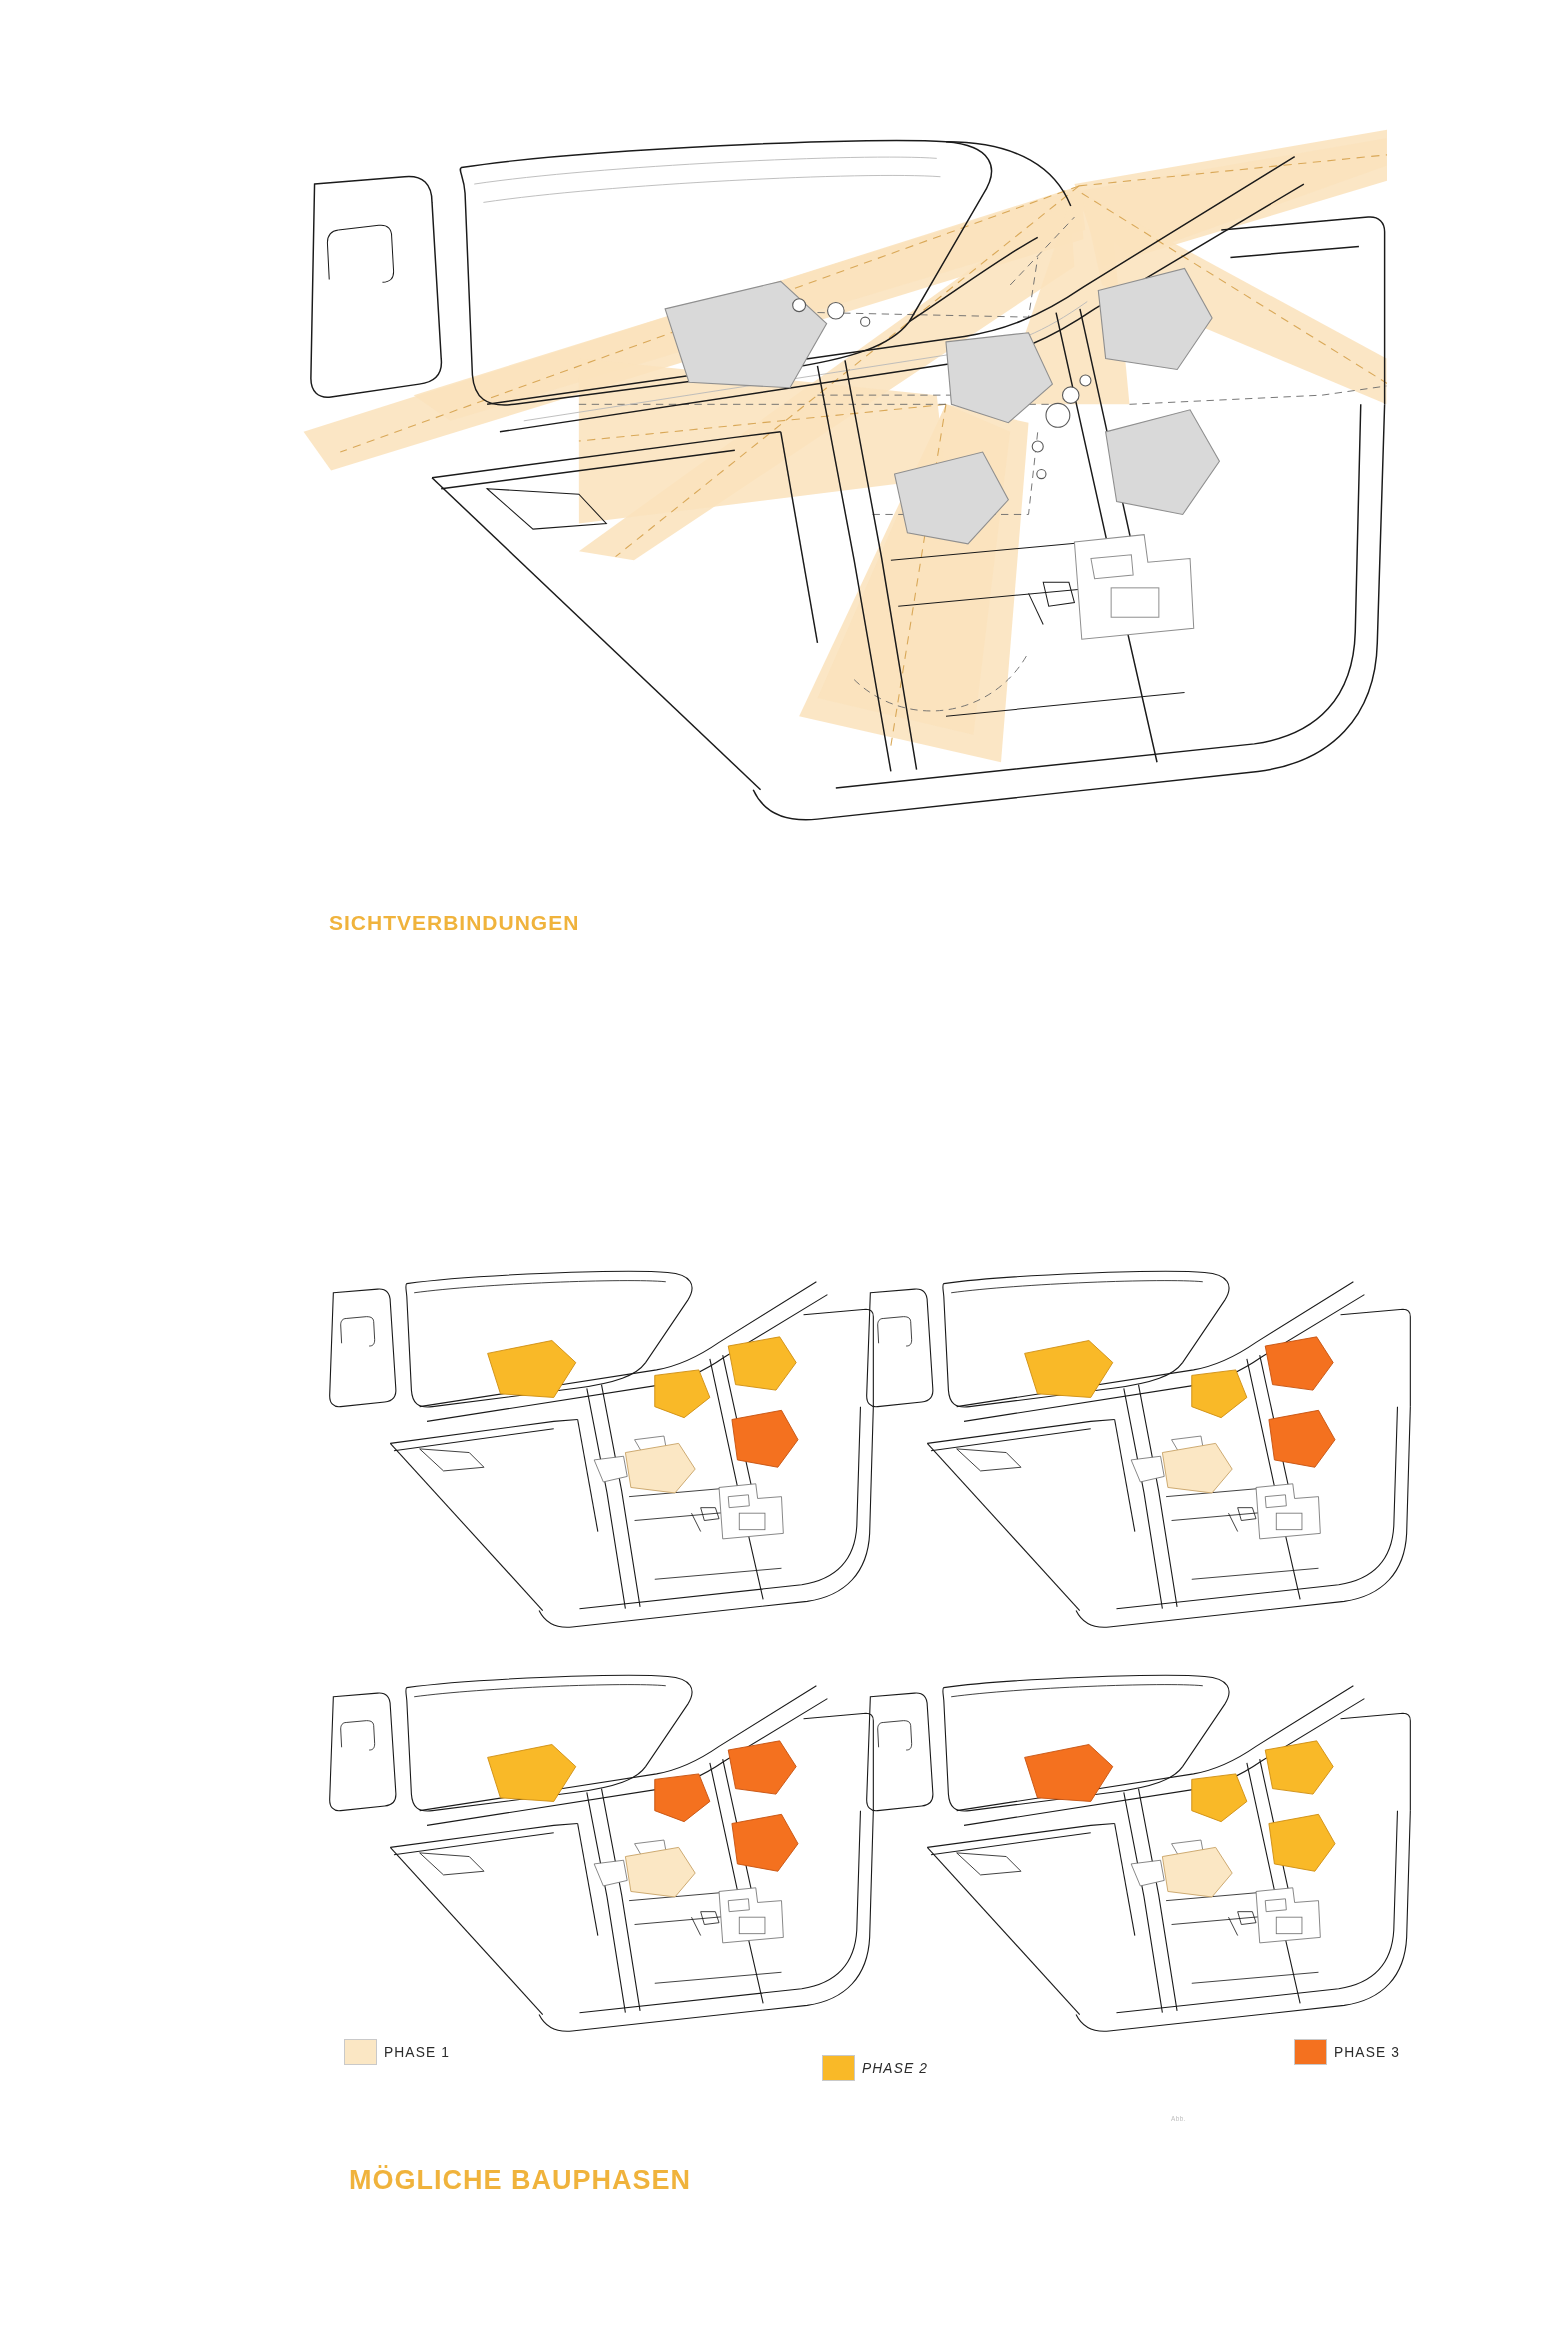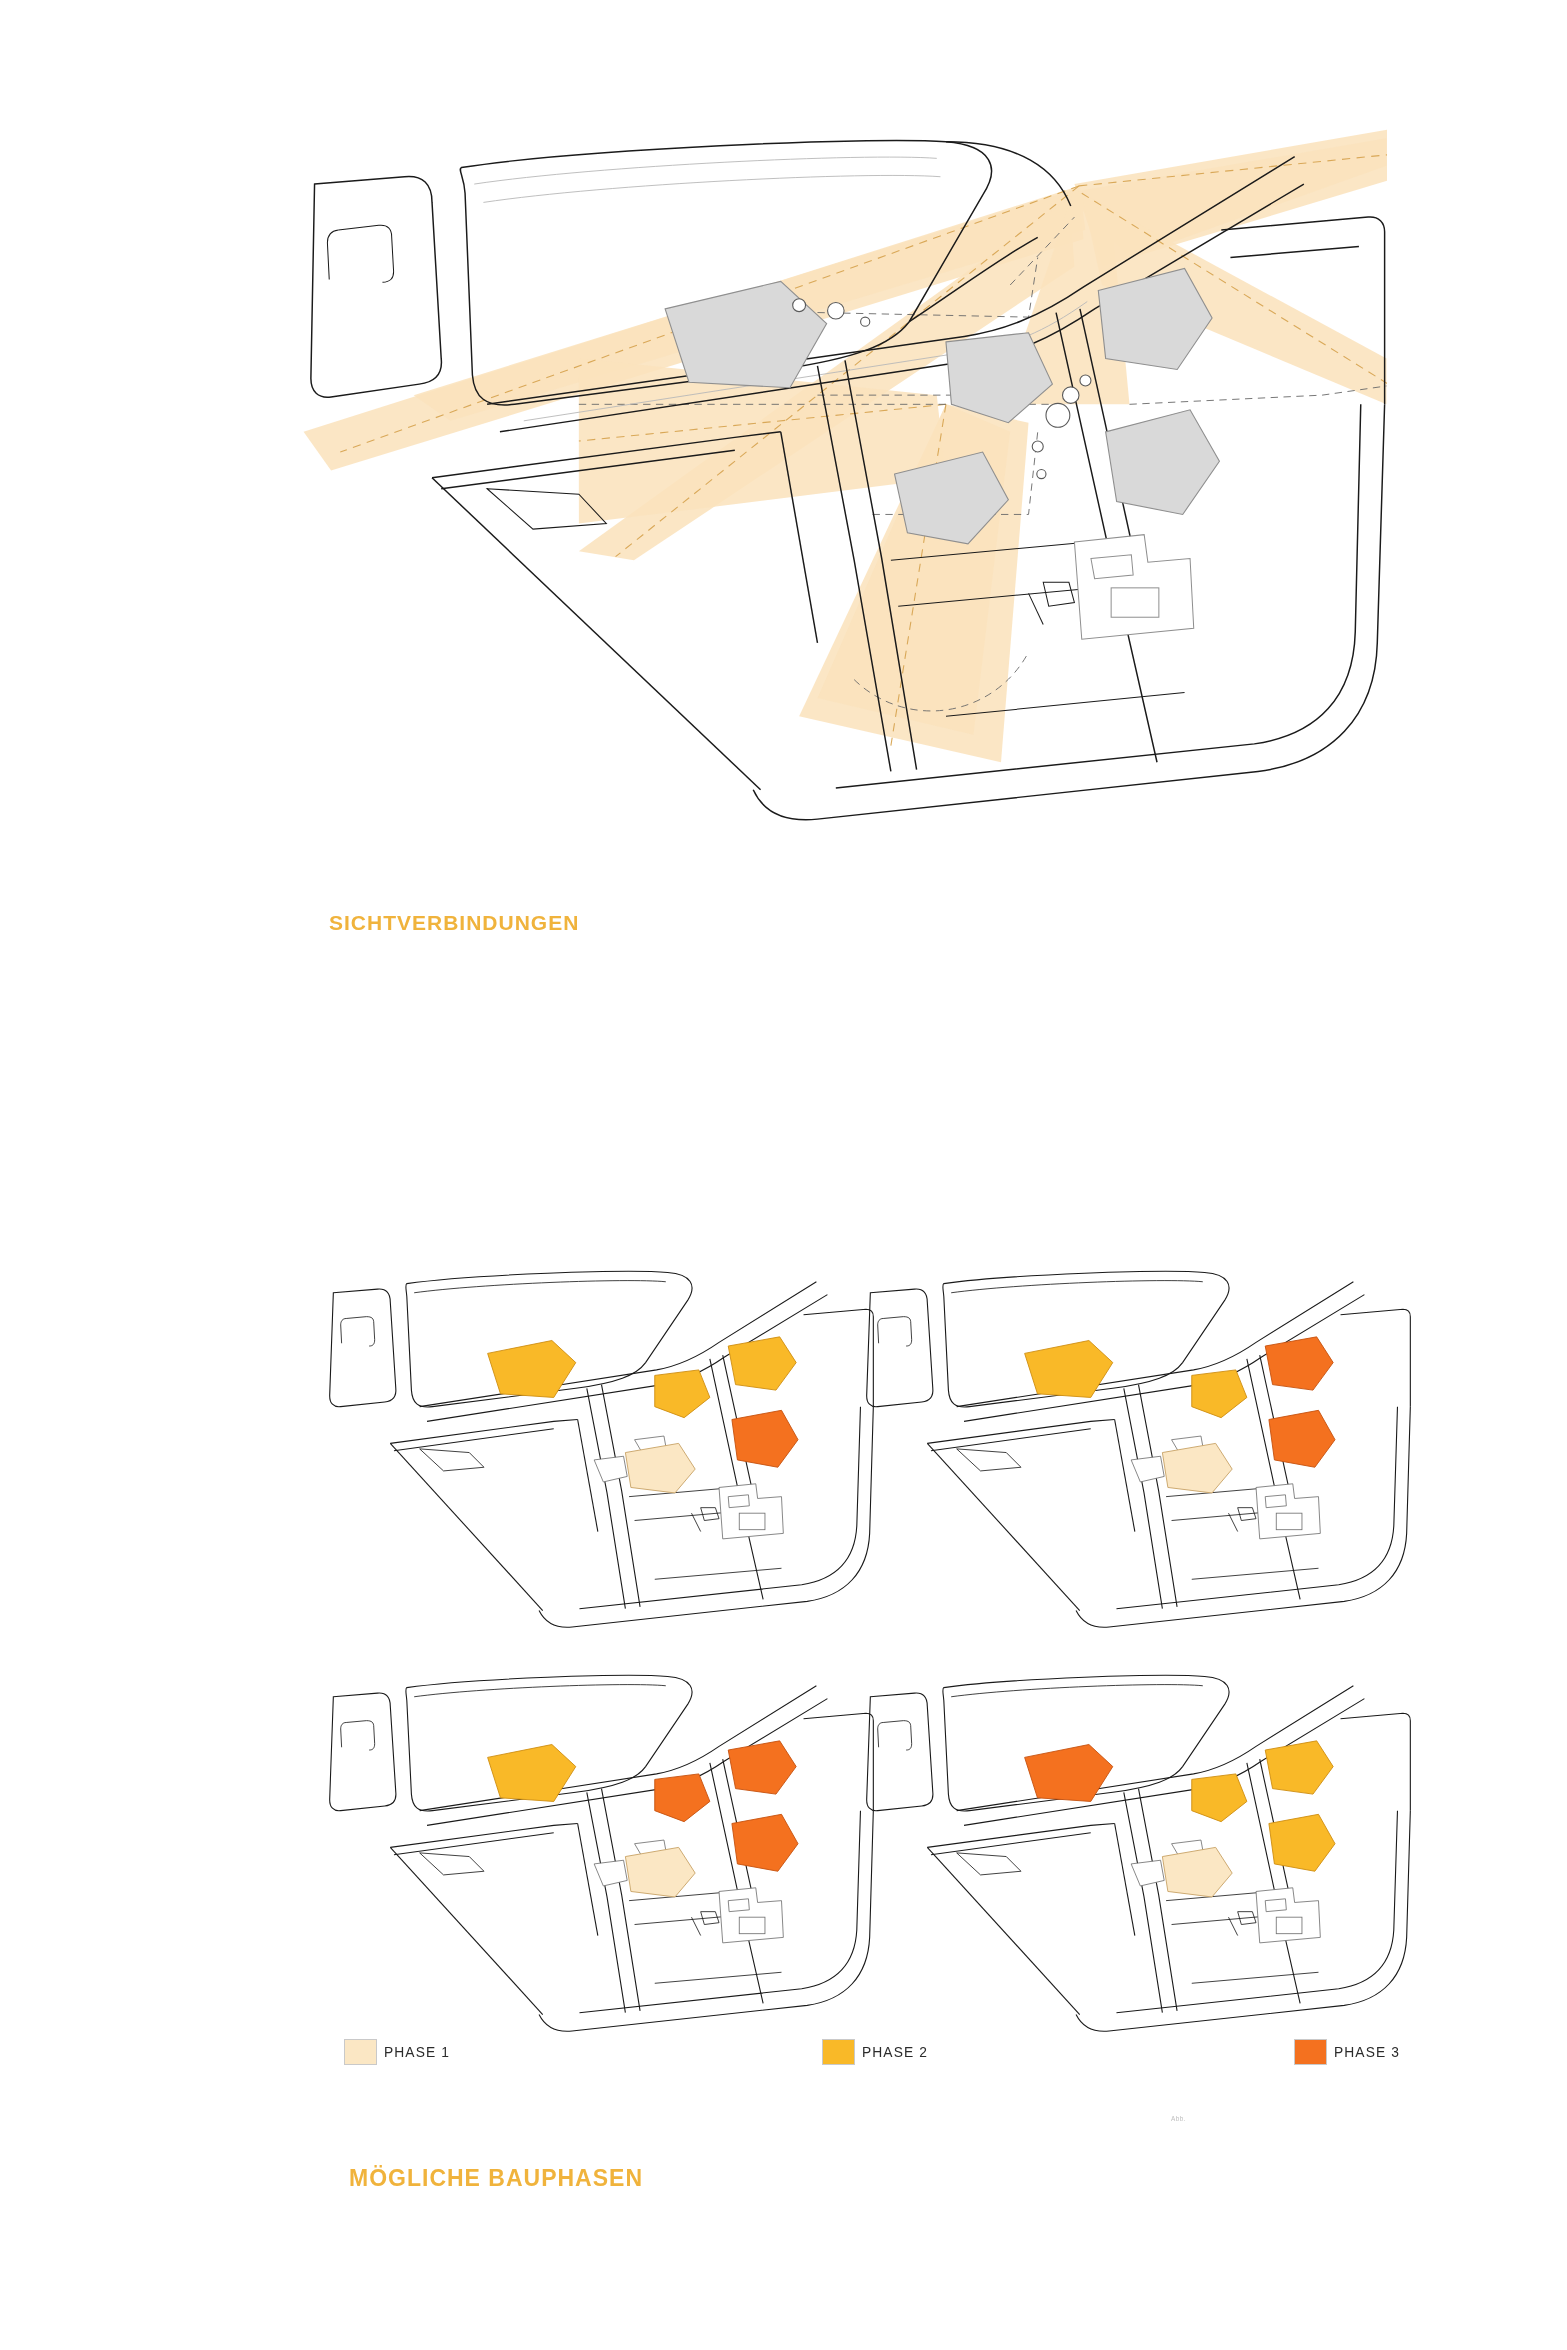--- a/index.html
+++ b/index.html
@@ -43,21 +43,21 @@
     font-weight: 700;
     white-space: nowrap;
   }
   #caption-sight {
     left: 329px;
     top: 911px;
   }
   #caption-phases {
     left: 349px;
     top: 2165px;
-    font-size: 23px;
+    font-size: 27px;
   }
 
   
   #section-phases {
     position: absolute;
     left: 0;
     top: 1221px;
     width: 1568px;
     height: 1130px;
   }
@@ -79,21 +79,21 @@
     width: 1056px;
     height: 37px;
   }
   .legend-item {
     position: absolute;
     display: flex;
     align-items: center;
     gap: 7px;
   }
   #legend-item-0 { left: 0px;   top: 0px; }
-  #legend-item-1 { left: 478px; top: 0px; }
+  #legend-item-1 { left: 478px; top: 16px; font-style: italic; }
   #legend-item-2 { left: 950px; top: 0px; }
   .legend-swatch {
     width: 31px;
     height: 24px;
     border: 0.9px solid #c9c9c9;
   }
   .legend-label {
     font-size: 13.8px;
     letter-spacing: 1.1px;
     color: #2b2b2b;

